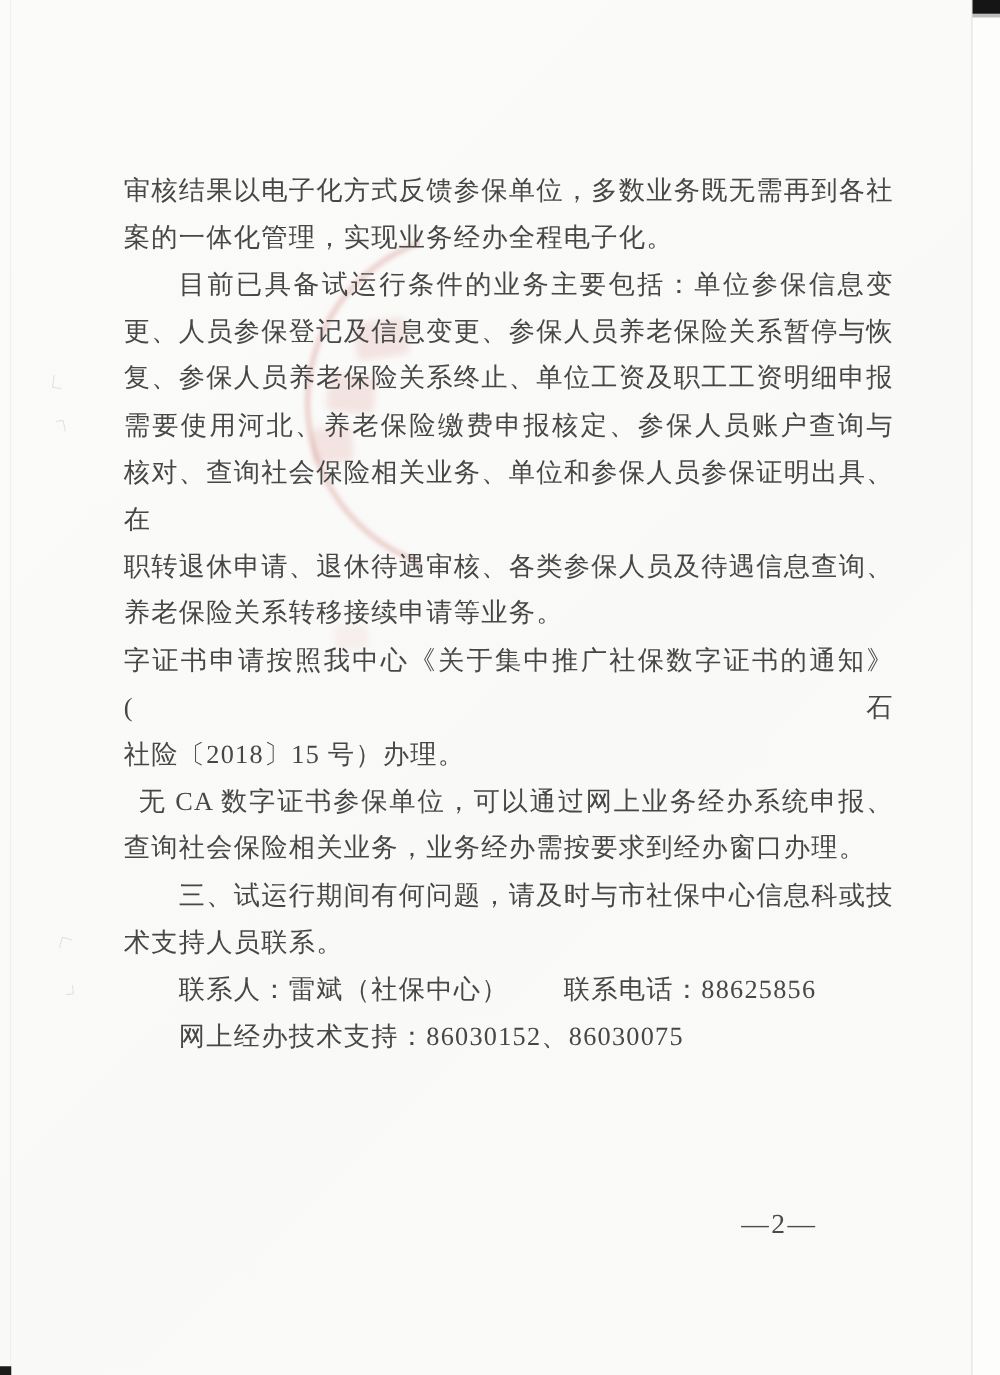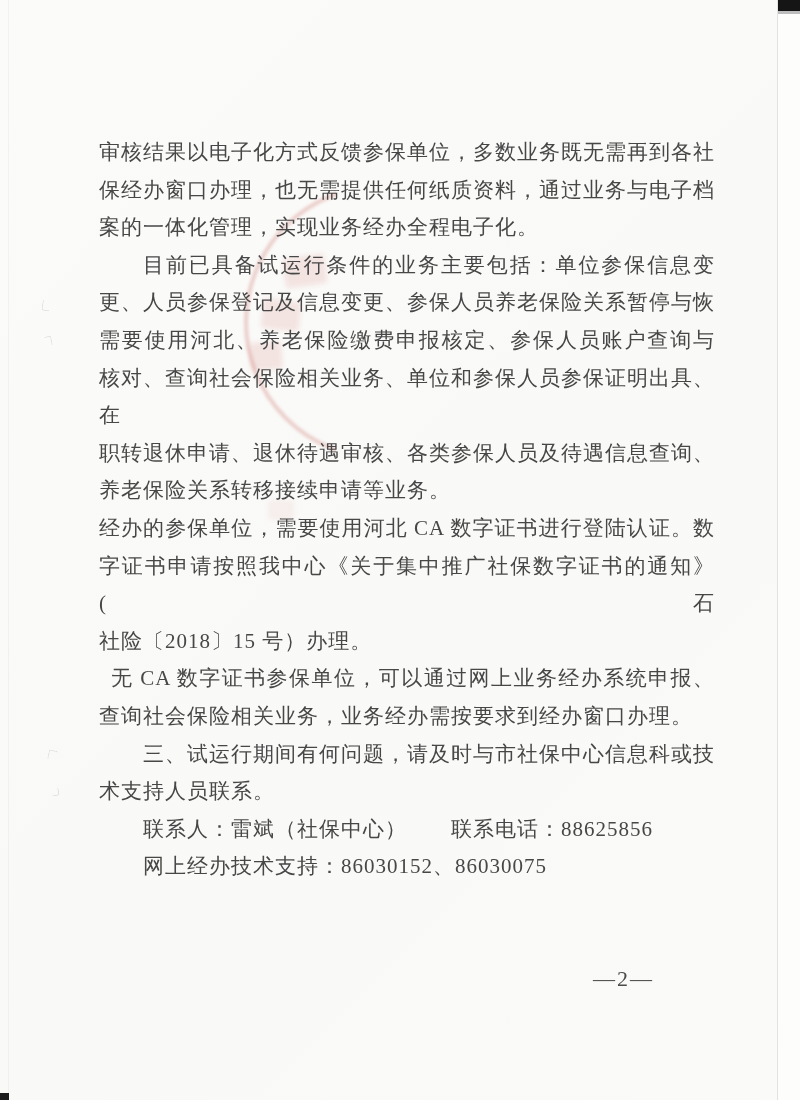--- a/index.html
+++ b/index.html
@@ -72,29 +72,28 @@
   <div class="stamp-clip">
     <div class="stamp-ring"></div>
   </div>
   <div class="stamp-blob sb1"></div>
   <div class="stamp-blob sb2"></div>
   <div class="stamp-blob sb3"></div>
   <div class="stamp-blob sb4"></div>
 
   <div class="textblock">
     <div class="ln j">审核结果以电子化方式反馈参保单位，多数业务既无需再到各社</div>
-    <div class="ln j">保经办窗口办理，也无需提供任何纸质资料，通过业务与电子档</div>
     <div class="ln">案的一体化管理，实现业务经办全程电子化。</div>
     <div class="ln j i2">目前已具备试运行条件的业务主要包括：单位参保信息变</div>
     <div class="ln j">更、人员参保登记及信息变更、参保人员养老保险关系暂停与恢</div>
+    <div class="ln j">复、参保人员养老保险关系终止、单位工资及职工工资明细申报</div>
     <div class="ln j">需要使用河北、养老保险缴费申报核定、参保人员账户查询与</div>
     <div class="ln j">核对、查询社会保险相关业务、单位和参保人员参保证明出具、在</div>
     <div class="ln j">职转退休申请、退休待遇审核、各类参保人员及待遇信息查询、</div>
     <div class="ln">养老保险关系转移接续申请等业务。</div>
-    <div class="ln j">经办的参保单位，需要使用河北 CA 数字证书进行登陆认证。数</div>
     <div class="ln j">字证书申请按照我中心《关于集中推广社保数字证书的通知》(石</div>
     <div class="ln">社险〔2018〕15 号）办理。</div>
     <div class="ln j i05">无 CA 数字证书参保单位，可以通过网上业务经办系统申报、</div>
     <div class="ln">查询社会保险相关业务，业务经办需按要求到经办窗口办理。</div>
     <div class="ln j i2">三、试运行期间有何问题，请及时与市社保中心信息科或技</div>
     <div class="ln">术支持人员联系。</div>
     <div class="ln i2">联系人：雷斌（社保中心）　　联系电话：88625856</div>
     <div class="ln i2">网上经办技术支持：86030152、86030075</div>
   </div>
 

